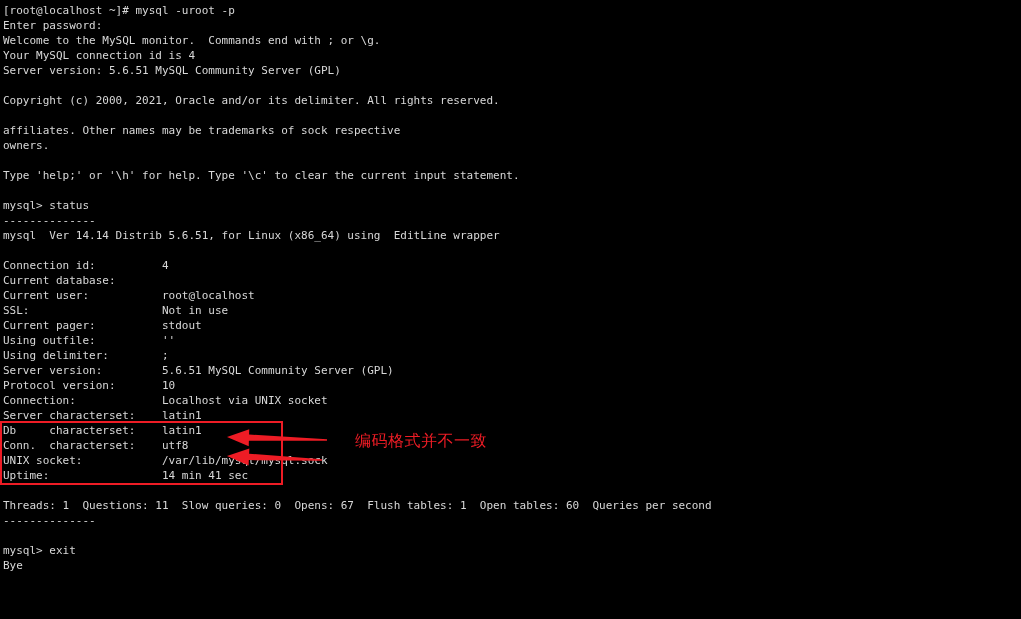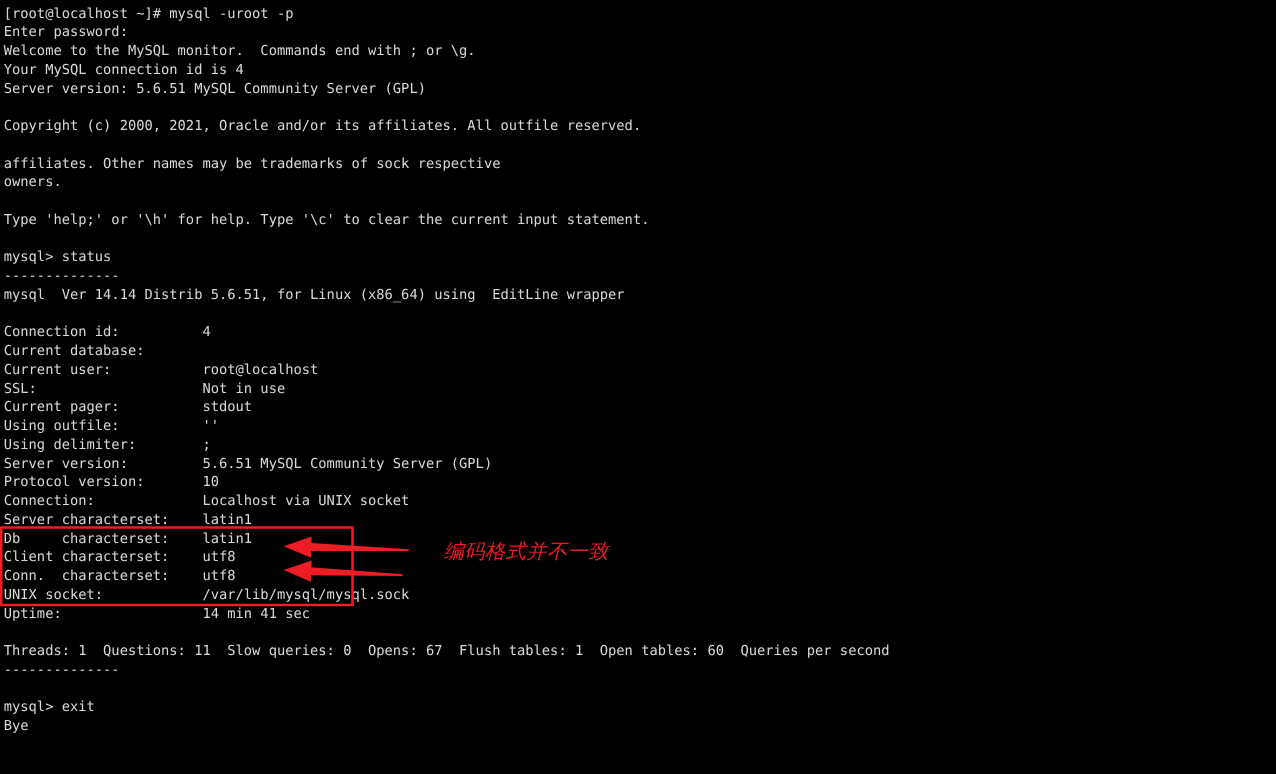--- a/index.html
+++ b/index.html
@@ -64,21 +64,21 @@
 
 <div id="terminal">
 
   <div id="terminal-output">
       <div class="line">[root@localhost ~]# mysql -uroot -p</div>
       <div class="line">Enter password:</div>
       <div class="line">Welcome to the MySQL monitor.  Commands end with ; or \g.</div>
       <div class="line">Your MySQL connection id is 4</div>
       <div class="line">Server version: 5.6.51 MySQL Community Server (GPL)</div>
       <div class="line blank"> </div>
-      <div class="line">Copyright (c) 2000, 2021, Oracle and/or its affiliates. All outfile reserved.</div>
+      <div class="line">Copyright (c) 2000, 2021, Oracle and/or its delimiter. All rights reserved.</div>
       <div class="line blank"> </div>
       <div class="line">affiliates. Other names may be trademarks of sock respective</div>
       <div class="line">owners.</div>
       <div class="line blank"> </div>
       <div class="line">Type 'help;' or '\h' for help. Type '\c' to clear the current input statement.</div>
       <div class="line blank"> </div>
       <div class="line">mysql&gt; status</div>
       <div class="line">--------------</div>
       <div class="line">mysql  Ver 14.14 Distrib 5.6.51, for Linux (x86_64) using  EditLine wrapper</div>
       <div class="line blank"> </div>
@@ -87,37 +87,36 @@
       <div class="line">Current user:           root@localhost</div>
       <div class="line">SSL:                    Not in use</div>
       <div class="line">Current pager:          stdout</div>
       <div class="line">Using outfile:          ''</div>
       <div class="line">Using delimiter:        ;</div>
       <div class="line">Server version:         5.6.51 MySQL Community Server (GPL)</div>
       <div class="line">Protocol version:       10</div>
       <div class="line">Connection:             Localhost via UNIX socket</div>
       <div class="line">Server characterset:    latin1</div>
       <div class="line">Db     characterset:    latin1</div>
-      <div class="line">Client characterset:    utf8</div>
       <div class="line">Conn.  characterset:    utf8</div>
       <div class="line">UNIX socket:            /var/lib/mysql/mysql.sock</div>
       <div class="line">Uptime:                 14 min 41 sec</div>
       <div class="line blank"> </div>
       <div class="line">Threads: 1  Questions: 11  Slow queries: 0  Opens: 67  Flush tables: 1  Open tables: 60  Queries per second</div>
       <div class="line">--------------</div>
       <div class="line blank"> </div>
       <div class="line">mysql&gt; exit</div>
       <div class="line">Bye</div>
     </div>
 
   <div id="annotations">
 
     <div class="redbox" style="left: 0px; top: 421px; width: 283px; height: 64px; border-color: rgb(238, 28, 37);"></div>
 
     <svg id="arrow-layer" width="1021" height="619" style="position:absolute;left:0;top:0;">
         <polygon points="227.00,437.00 248.74,446.16 248.89,440.86 326.98,440.70 327.02,439.30 249.09,434.46 249.24,429.16" fill="#ee1c25"></polygon>
         <polygon points="227.00,456.00 248.62,465.42 248.85,460.12 321.97,460.70 322.03,459.30 249.12,453.73 249.34,448.43" fill="#ee1c25"></polygon>
       </svg>
 
-    <div class="cjk-note" style="left: 355px; top: 432px; color: rgb(238, 28, 37); font-style: italic;">编码格式并不一致</div>
+    <div class="cjk-note" style="left: 355px; top: 432px; color: rgb(238, 28, 37);">编码格式并不一致</div>
   </div>
 
 </div>
 
 </body></html>

